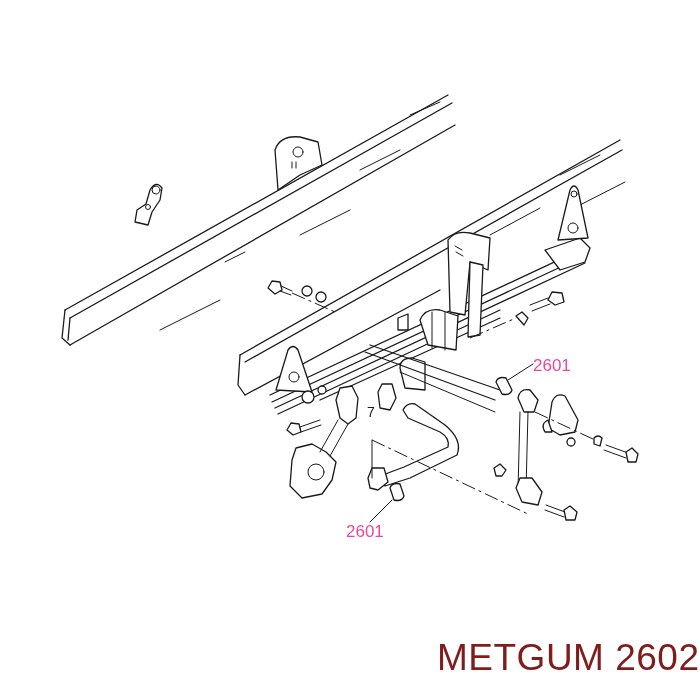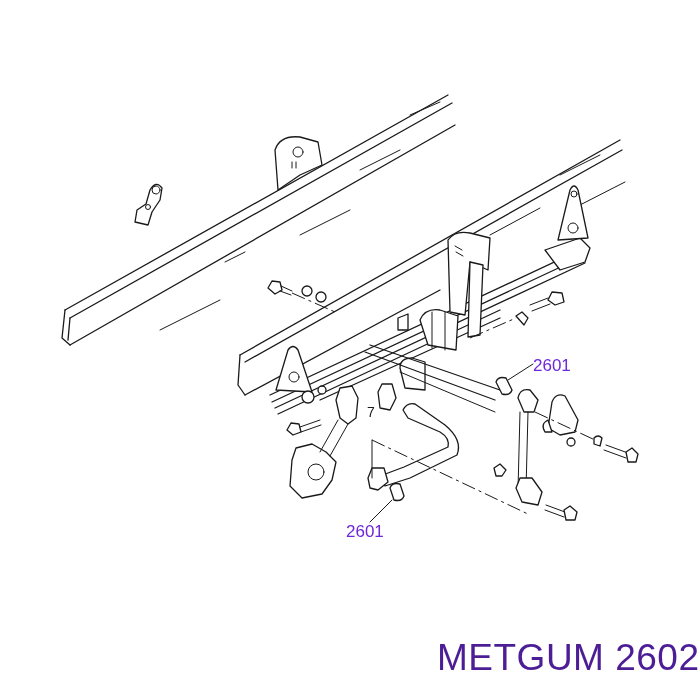--- a/index.html
+++ b/index.html
@@ -2,23 +2,23 @@
 <html><head>
 <meta charset="utf-8">
 <style>
   html, body { margin: 0; padding: 0; background: #ffffff; }
   body { width: 700px; height: 700px; position: relative; overflow: hidden; font-family: "Liberation Sans", sans-serif; }
   #diagram { position: absolute; left: 0; top: 0; width: 700px; height: 700px; }
   .ln { fill: none; stroke: #1a1a1a; stroke-width: 1.3; stroke-linejoin: round; stroke-linecap: round; }
   .thin { fill: none; stroke: #1a1a1a; stroke-width: 1; stroke-linecap: round; }
   .dash { fill: none; stroke: #1a1a1a; stroke-width: 1; stroke-dasharray: 14 4 3 4; }
   .part { fill: #ffffff; stroke: #1a1a1a; stroke-width: 1.3; stroke-linejoin: round; }
-  .callout { position: absolute; font-size: 17px; color: #6d28d9; letter-spacing: 0px; }
+  .callout { position: absolute; font-size: 17px; color: #ec4899; letter-spacing: 0px; }
   .ref { position: absolute; font-size: 14px; color: #1a1a1a; }
-  .caption { position: absolute; left: 437px; top: 637px; font-size: 37px; color: #4c1d95; letter-spacing: 0.5px; }
+  .caption { position: absolute; left: 437px; top: 637px; font-size: 37px; color: #7f1d1d; letter-spacing: 0.5px; }
 </style>
 </head>
 <body>
 
 <svg id="diagram" viewBox="0 0 700 700" xmlns="http://www.w3.org/2000/svg">
 
   <g>
     <path class="ln" d="M65 310 L448 95"></path>
     <path class="ln" d="M70 318 L452 103"></path>
     <path class="ln" d="M70 345 L455 125"></path>

